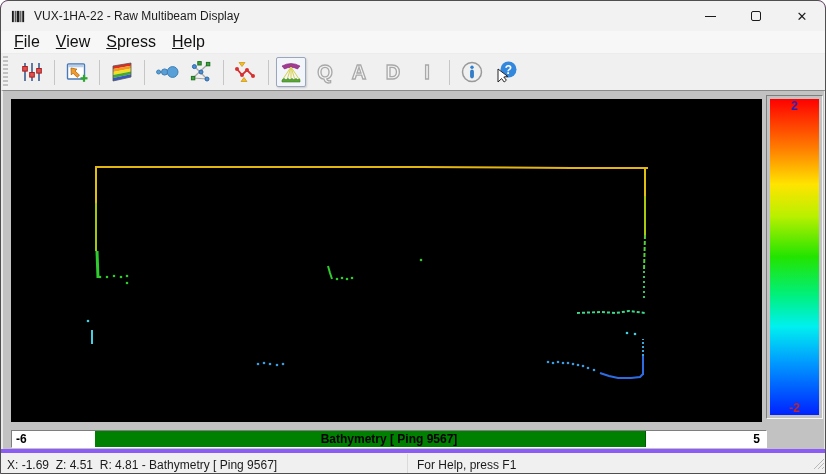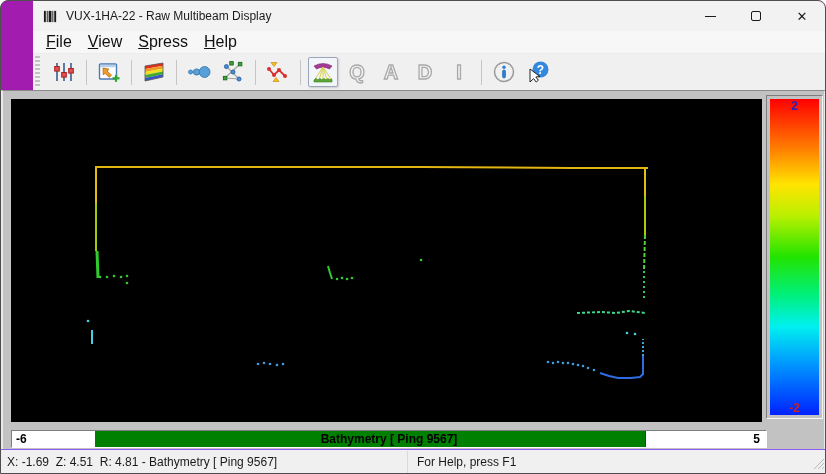--- a/index.html
+++ b/index.html
@@ -1,20 +1,20 @@
 <!DOCTYPE html>
 <html><head>
 <meta charset="utf-8">
 <style>
   * { box-sizing: border-box; }
   body { margin: 0; background: #ffffff; font-family: "Liberation Sans", sans-serif; }
   .window {
     position: relative; width: 826px; height: 474px;
     background: #a21caf; border: 1px solid #4f4f4f;
-    border-radius: 8px 8px 0 0; overflow: hidden; padding-left: 32px;
+    border-radius: 8px 8px 0 0; overflow: hidden;
   }
   
   .titlebar { height: 30px; display: flex; align-items: center; background: #f2f2f2; }
   .title-icon { margin-left: 10px; display: flex; }
   .title-text { margin-left: 8px; font-size: 12px; color: #1b1b1b; }
   .win-controls { margin-left: auto; display: flex; height: 100%; }
   .win-btn { width: 46px; height: 100%; display: flex; align-items: center; justify-content: center; color: #1b1b1b; }
   .min-glyph { width: 11px; height: 1px; background: #1b1b1b; }
   .max-glyph { width: 10px; height: 10px; border: 1px solid #1b1b1b; border-radius: 2px; }
   .close-glyph { font-size: 13px; line-height: 1; }
@@ -51,21 +51,21 @@
   .rangebar { position: absolute; left: 8px; top: 339px; width: 756px; height: 18px;
     background: #ffffff; overflow: hidden; font-size: 12px; font-weight: bold; color: #000;
     border-top: 1px solid #7e7e7e; border-left: 1px solid #7e7e7e;
     border-right: 1px solid #ffffff; border-bottom: 1px solid #ffffff; }
   .range-fill { position: absolute; left: 81px; top: 0; width: 553px; height: 100%; background: #008000; border-left: 2px solid #ffffff; border-right: 1px solid #005c00; }
   .range-min { position: absolute; left: 4px; top: 1px; }
   .range-max { position: absolute; right: 6px; top: 1px; }
   .range-label { position: absolute; left: 0; top: 1px; width: 100%; text-align: center; }
   
   .statusbar { position: absolute; left: 0; top: 448px; width: 826px; height: 26px;
-    background: #f0f0f0; border-top: 1px solid #8b5cf6; font-size: 12px; color: #1a1a1a; }
+    background: #f0f0f0; border-top: 4px solid #8b5cf6; font-size: 12px; color: #1a1a1a; }
   .status-pos { position: absolute; left: 6px; top: 5px; white-space: pre; }
   .status-sep { position: absolute; left: 406px; top: 1px; width: 1px; height: 24px; background: #dadada; }
   .status-help { position: absolute; left: 416px; top: 5px; }
   .resize-grip { position: absolute; right: 2px; bottom: 2px; }
 </style>
 </head>
 <body>
 
 <div class="window">
 

